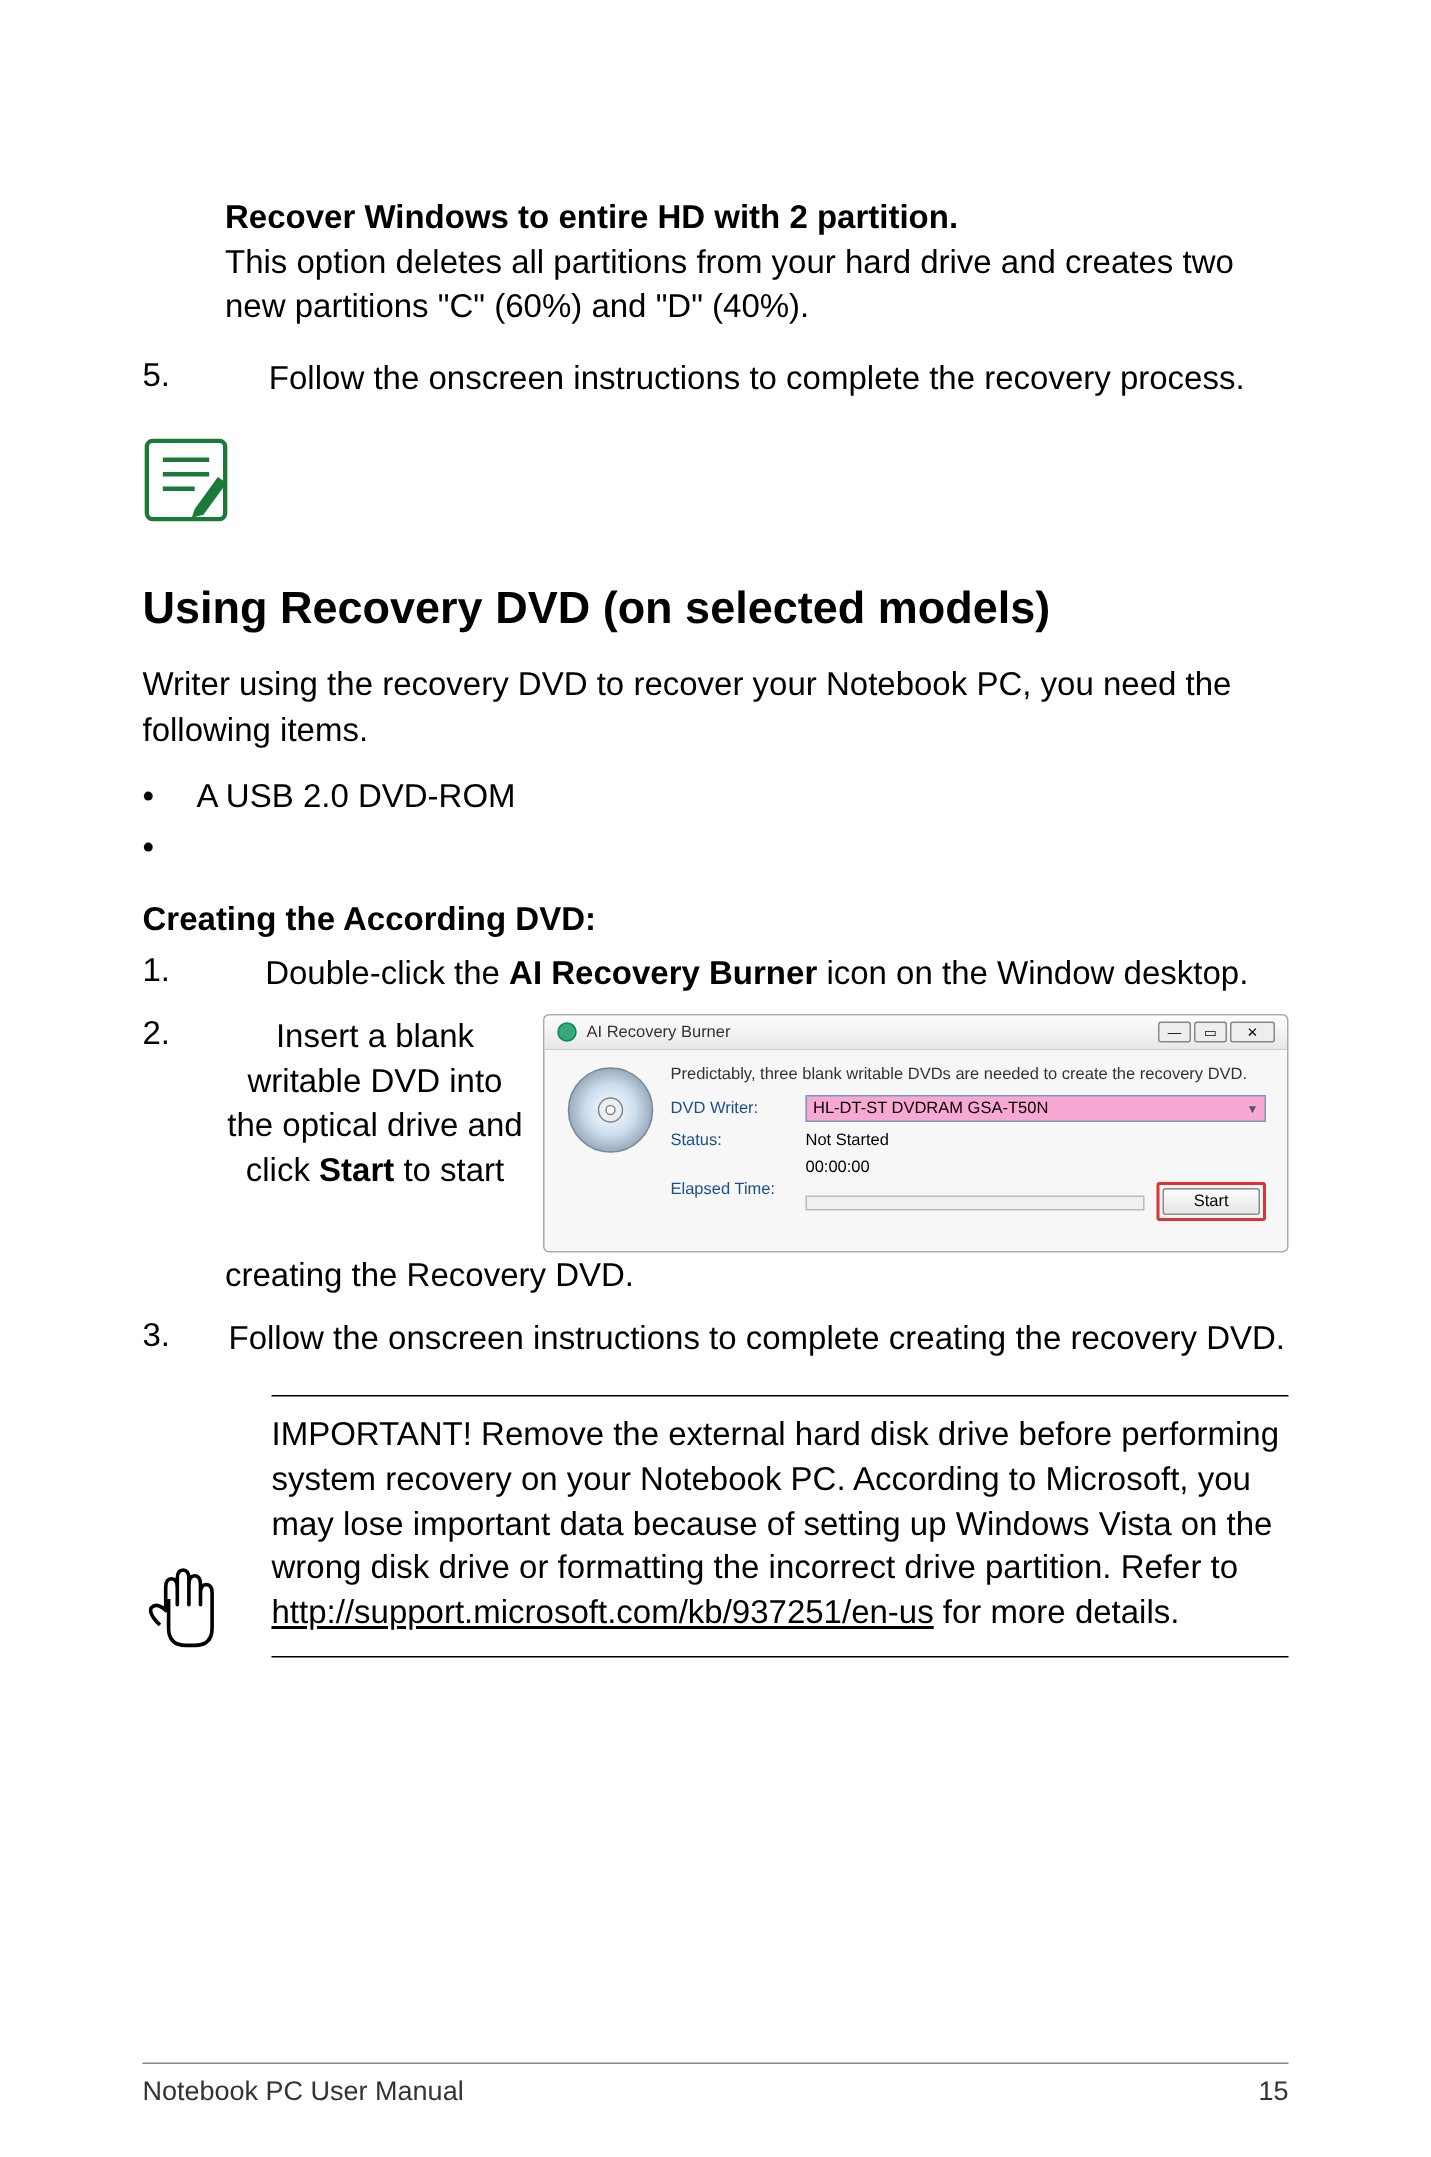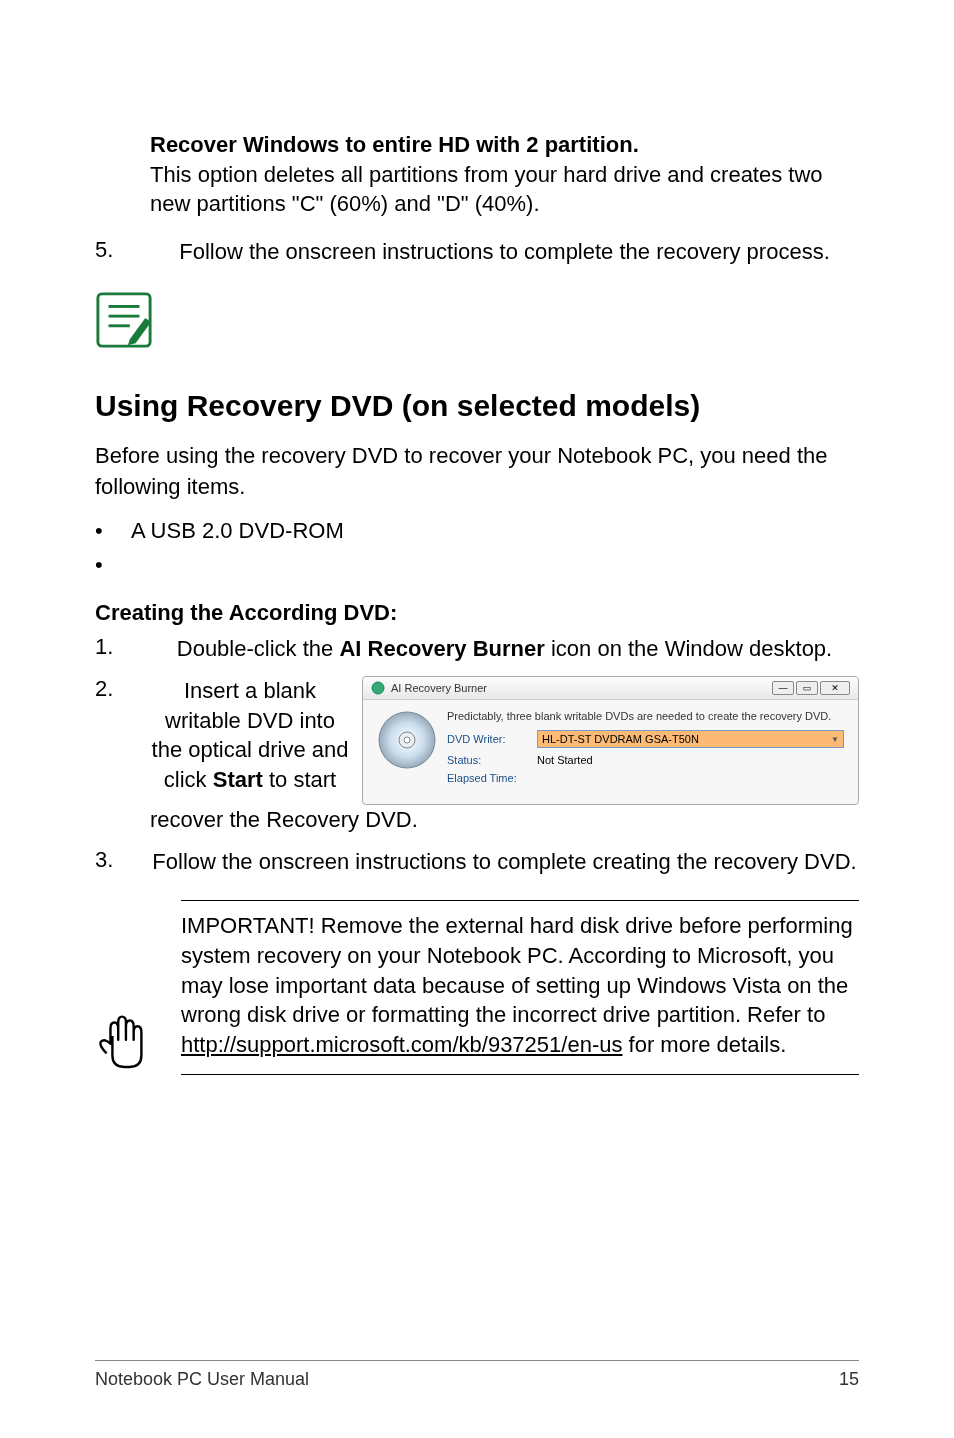--- a/index.html
+++ b/index.html
@@ -56,35 +56,35 @@
     .titlebar .winbtns{display:flex;gap:2px;}
     .winbtn{width:22px;height:14px;border:1px solid #888;background:#eee;font-size:9px;text-align:center;line-height:12px;border-radius:2px;}
     .winbtn.close{width:30px;}
     .shot-body{ display:flex; padding:10px 14px 14px 14px;}
     .disc-icon{width:60px;height:60px;margin-right:10px;flex-shrink:0;}
     .fields{flex:1;}
     .pred{color:#333;margin-bottom:8px;font-size:11px;}
     .frow{display:flex;align-items:center;margin-bottom:6px;}
     .flabel{width:90px;color:#1a4f8a;font-size:11px;}
     .fval{flex:1;}
-    .select{border:1px solid #7a9ac5;background:#fdba74;padding:2px 4px;font-size:11px;display:flex;justify-content:space-between;align-items:center;}
+    .select{border:1px solid #7a9ac5;background:#f9a8d4;padding:2px 4px;font-size:11px;display:flex;justify-content:space-between;align-items:center;}
     .select .caret{font-size:8px;color:#555;}
     .startbtn{
       border:2px solid #d33; padding:2px;border-radius:2px; display:inline-block; float:right;
     }
     .startbtn-inner{
       border:1px solid #888; background:linear-gradient(#fdfdfd,#e5e5e5);
       padding:2px 20px; font-size:11px; border-radius:2px;
     }
     .progress{height:10px;border:1px solid #bbb;background:#f0f0f0;margin-top:2px;}
     .important-box{ display:flex; align-items:flex-end; margin-top:24px;}
     .hand-icon{ width:58px; flex-shrink:0; margin-right:28px;}
     .underline{text-decoration:underline;}
     .footer{
-      position:absolute; bottom:48px; left:95px; right:95px;
+      position:absolute; bottom:33px; left:95px; right:95px;
       border-top:1px solid #888; padding-top:8px;
       display:flex; justify-content:space-between; font-size:18px; color:#333;
     }
   </style>
 </head>
 <body>
 
 <div class="indent-block">
   <div class="bold body-text">Recover Windows to entire HD with 2 partition.</div>
   <div class="body-text">This option deletes all partitions from your hard drive and creates two new partitions "C" (60%) and "D" (40%).</div>
@@ -100,21 +100,21 @@
     <rect x="3" y="3" width="54" height="54" rx="4" fill="none" stroke="#1a7a3a" stroke-width="3"></rect>
     <line x1="14" y1="16" x2="46" y2="16" stroke="#1a7a3a" stroke-width="3"></line>
     <line x1="14" y1="26" x2="46" y2="26" stroke="#1a7a3a" stroke-width="3"></line>
     <line x1="14" y1="36" x2="36" y2="36" stroke="#1a7a3a" stroke-width="3"></line>
     <path d="M 36 50 L 52 28 L 58 32 L 42 54 L 34 56 Z" fill="#1a7a3a"></path>
   </svg>
 </div>
 
 <h2>Using Recovery DVD (on selected models)</h2>
 
-<div class="para">Before using the recovery DVD to recover your Notebook PC, you need the following items.</div>
+<div class="para">Writer using the recovery DVD to recover your Notebook PC, you need the following items.</div>
 
 <div class="bullet">
     <div class="dot">•</div>
     <div>A USB 2.0 DVD-ROM</div>
   </div>
 <div class="bullet">
     <div class="dot">•</div>
   </div>
 
 <div class="subhead">Creating the According DVD:</div>
@@ -171,26 +171,35 @@
                   <span class="caret">▼</span>
                 </div>
               </div>
             </div>
             <div class="frow">
               <div class="flabel">Status:</div>
               <div class="fval">Not Started</div>
             </div>
             <div class="frow" style="align-items:center;">
               <div class="flabel">Elapsed Time:</div>
+              <div class="fval">
+                <div>00:00:00</div>
+                <div style="display:flex;align-items:center;gap:8px;margin-top:4px;">
+                  <div class="progress" style="flex:1;"></div>
+                  <div class="startbtn">
+                    <div class="startbtn-inner">Start</div>
+                  </div>
+                </div>
+              </div>
             </div>
           </div>
         </div>
       </div>
     </div>
-    <div class="body-text">recover the Recovery DVD.</div>
+    <div class="body-text">creating the Recovery DVD.</div>
   </div>
 </div>
 
 <div class="num-list" style="margin-top:8px;">
   <div class="num">3.</div>
   <div class="txt">Follow the onscreen instructions to complete creating the recovery DVD.</div>
 </div>
 
 <div class="important-box">
   <svg class="hand-icon" viewBox="0 0 60 70">

